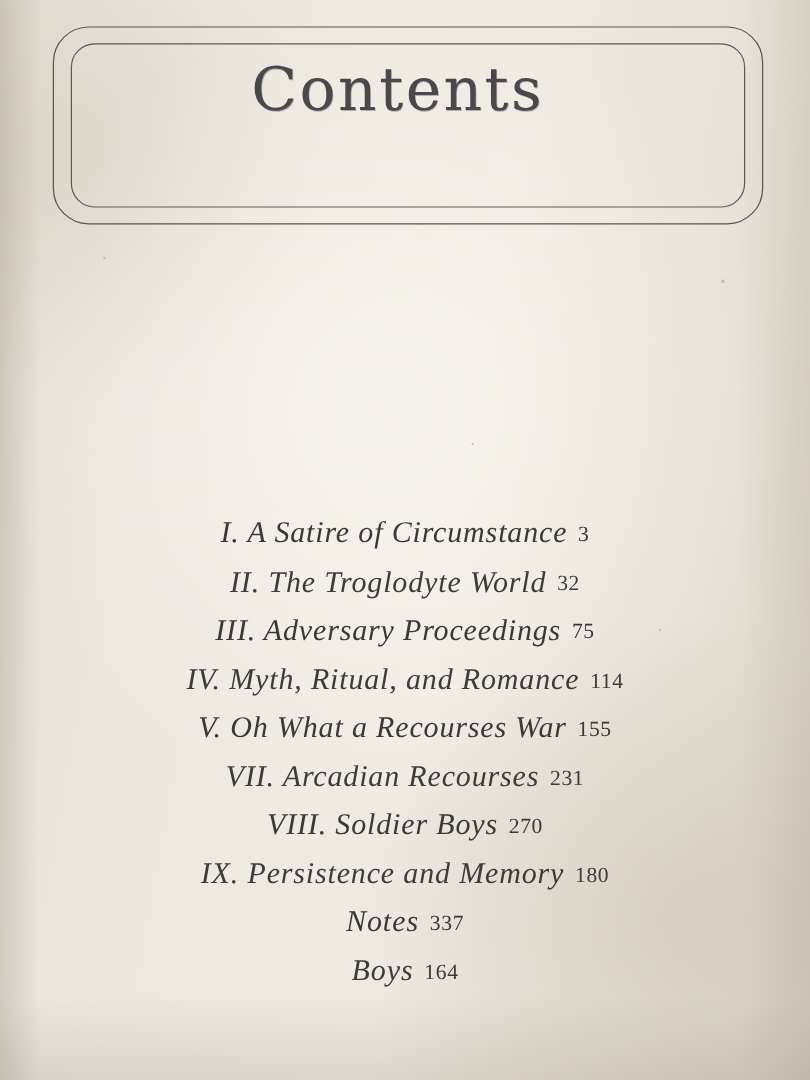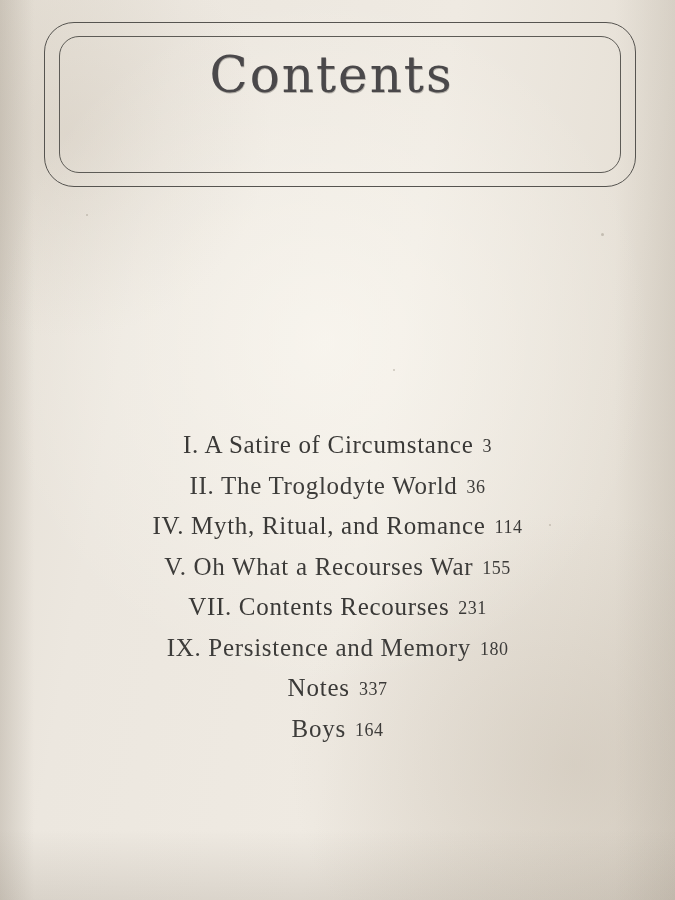--- a/index.html
+++ b/index.html
@@ -96,20 +96,21 @@
     font-family: "Liberation Serif", serif;
     font-size: 25px;
     color: #3b3a38;
     line-height: 1.0;
     margin-bottom: 15.5px;
     letter-spacing: 0.7px;
     white-space: nowrap;
   }
   .toc-label {
     display: inline;
+    font-style: italic;
   }
   .toc-page {
     display: inline;
     font-size: 18px;
     letter-spacing: 0.5px;
     margin-left: 9px;
     position: relative;
     top: -1px;
   }
   .toc-row.back-matter {
@@ -136,24 +137,26 @@
   <div id="right-shadow"></div>
   <div id="bottom-shadow"></div>
 
   <div id="title-frame">
     <div id="title-frame-inner"></div>
   </div>
   <div id="title-text">Contents</div>
 
   <div id="toc">
       <div class="toc-row"><span class="toc-label">I. A Satire of Circumstance</span><span class="toc-page">3</span></div>
-      <div class="toc-row"><span class="toc-label">II. The Troglodyte World</span><span class="toc-page">36</span></div>
+      <div class="toc-row"><span class="toc-label">II. The Troglodyte World</span><span class="toc-page">32</span></div>
+      <div class="toc-row"><span class="toc-label">III. Adversary Proceedings</span><span class="toc-page">75</span></div>
       <div class="toc-row"><span class="toc-label">IV. Myth, Ritual, and Romance</span><span class="toc-page">114</span></div>
       <div class="toc-row"><span class="toc-label">V. Oh What a Recourses War</span><span class="toc-page">155</span></div>
-      <div class="toc-row"><span class="toc-label">VII. Contents Recourses</span><span class="toc-page">231</span></div>
+      <div class="toc-row"><span class="toc-label">VII. Arcadian Recourses</span><span class="toc-page">231</span></div>
+      <div class="toc-row"><span class="toc-label">VIII. Soldier Boys</span><span class="toc-page">270</span></div>
       <div class="toc-row"><span class="toc-label">IX. Persistence and Memory</span><span class="toc-page">180</span></div>
       <div class="toc-row back-matter"><span class="toc-label">Notes</span><span class="toc-page">337</span></div>
       <div class="toc-row back-matter"><span class="toc-label">Boys</span><span class="toc-page">164</span></div>
     </div>
 
   <div class="speck" style="left:601px;top:233px;width:3px;height:3px;"></div>
   <div class="speck" style="left:549px;top:524px;width:2px;height:2px;"></div>
   <div class="speck" style="left:393px;top:369px;width:2px;height:2px;"></div>
   <div class="speck" style="left:86px;top:214px;width:2px;height:2px;"></div>
 

